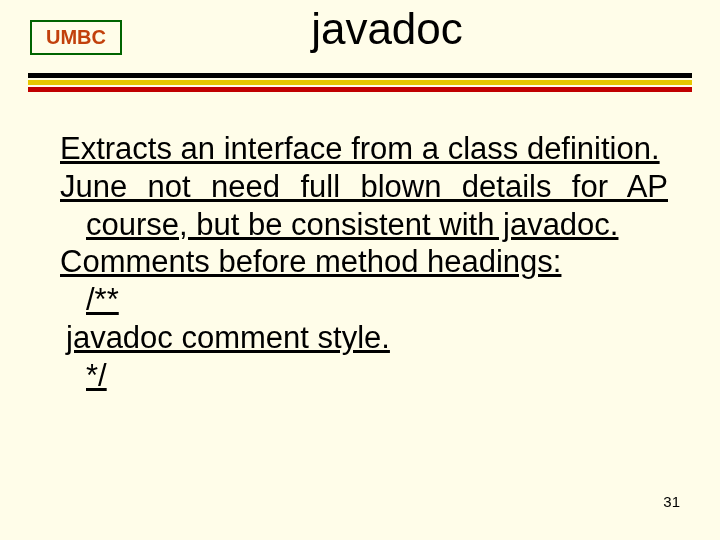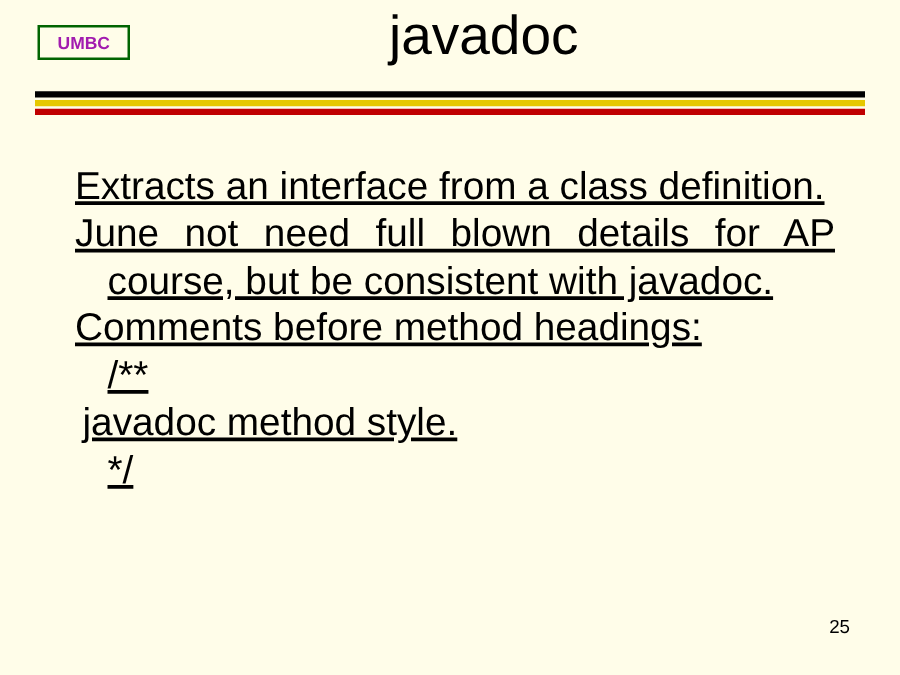--- a/index.html
+++ b/index.html
@@ -15,24 +15,24 @@
     position: relative;
     width: 720px;
     height: 540px;
     box-sizing: border-box;
   }
   .badge {
     position: absolute;
     top: 20px;
     left: 30px;
     border: 2px solid #006400;
-    color: #a21caf;
+    color: #c2410c;
     font-family: Arial, Helvetica, sans-serif;
     font-weight: bold;
-    font-size: 14px;
+    font-size: 20px;
     padding: 4px 14px;
     background: #fffde9;
   }
   .title {
     position: absolute;
     top: 4px;
     left: 0;
     width: 720px;
     text-align: center;
     font-size: 44px;
@@ -92,18 +92,18 @@
 
   <div class="rule rule-black"></div>
   <div class="rule rule-yellow"></div>
   <div class="rule rule-red"></div>
 
   <div class="body">
     <p class="para">Extracts an interface from a class definition.</p>
     <p class="para">June not need full blown details for AP course, but be consistent with javadoc.</p>
     <p class="para">Comments before method headings:</p>
     <p class="code">/**</p>
-    <p class="code-inner"> javadoc method style.</p>
+    <p class="code-inner"> javadoc comment style.</p>
     <p class="code">*/</p>
   </div>
 
-  <div class="pagenum">25</div>
+  <div class="pagenum">31</div>
 </div>
 
 </body></html>

